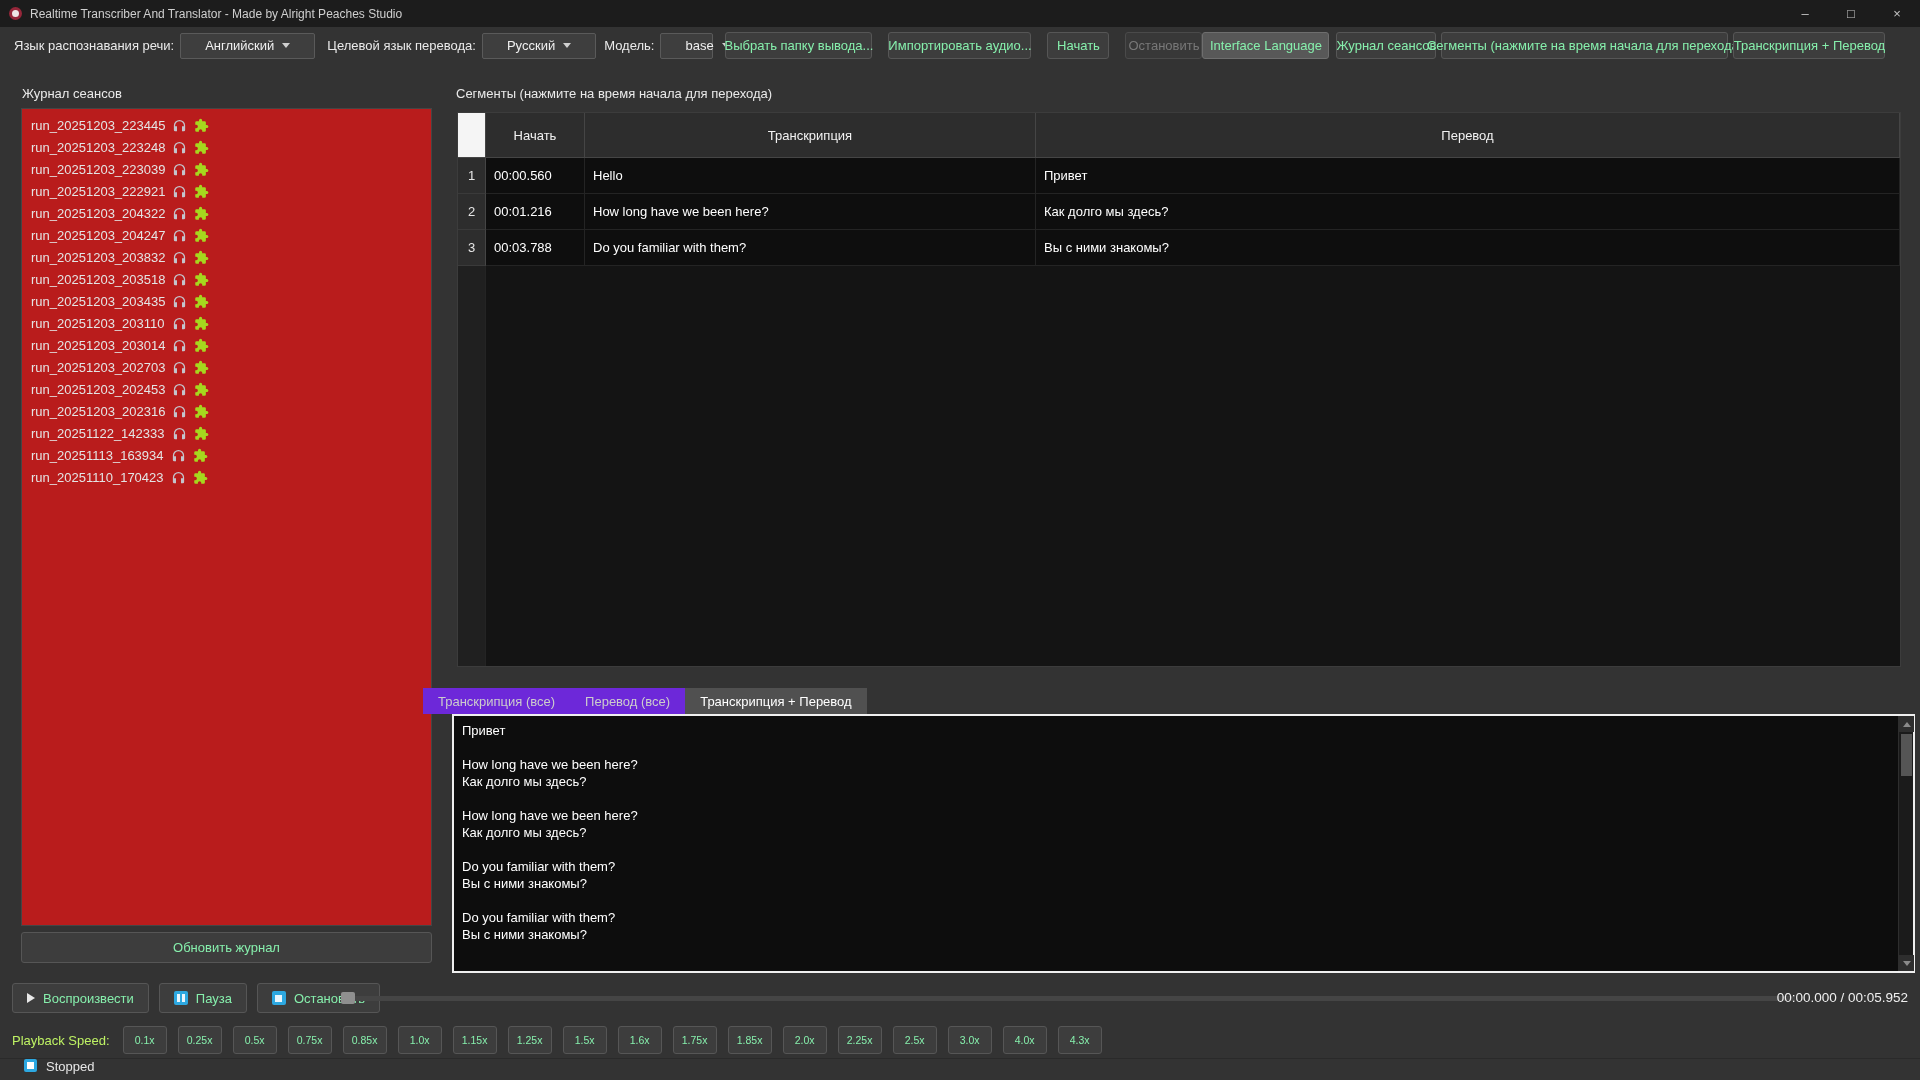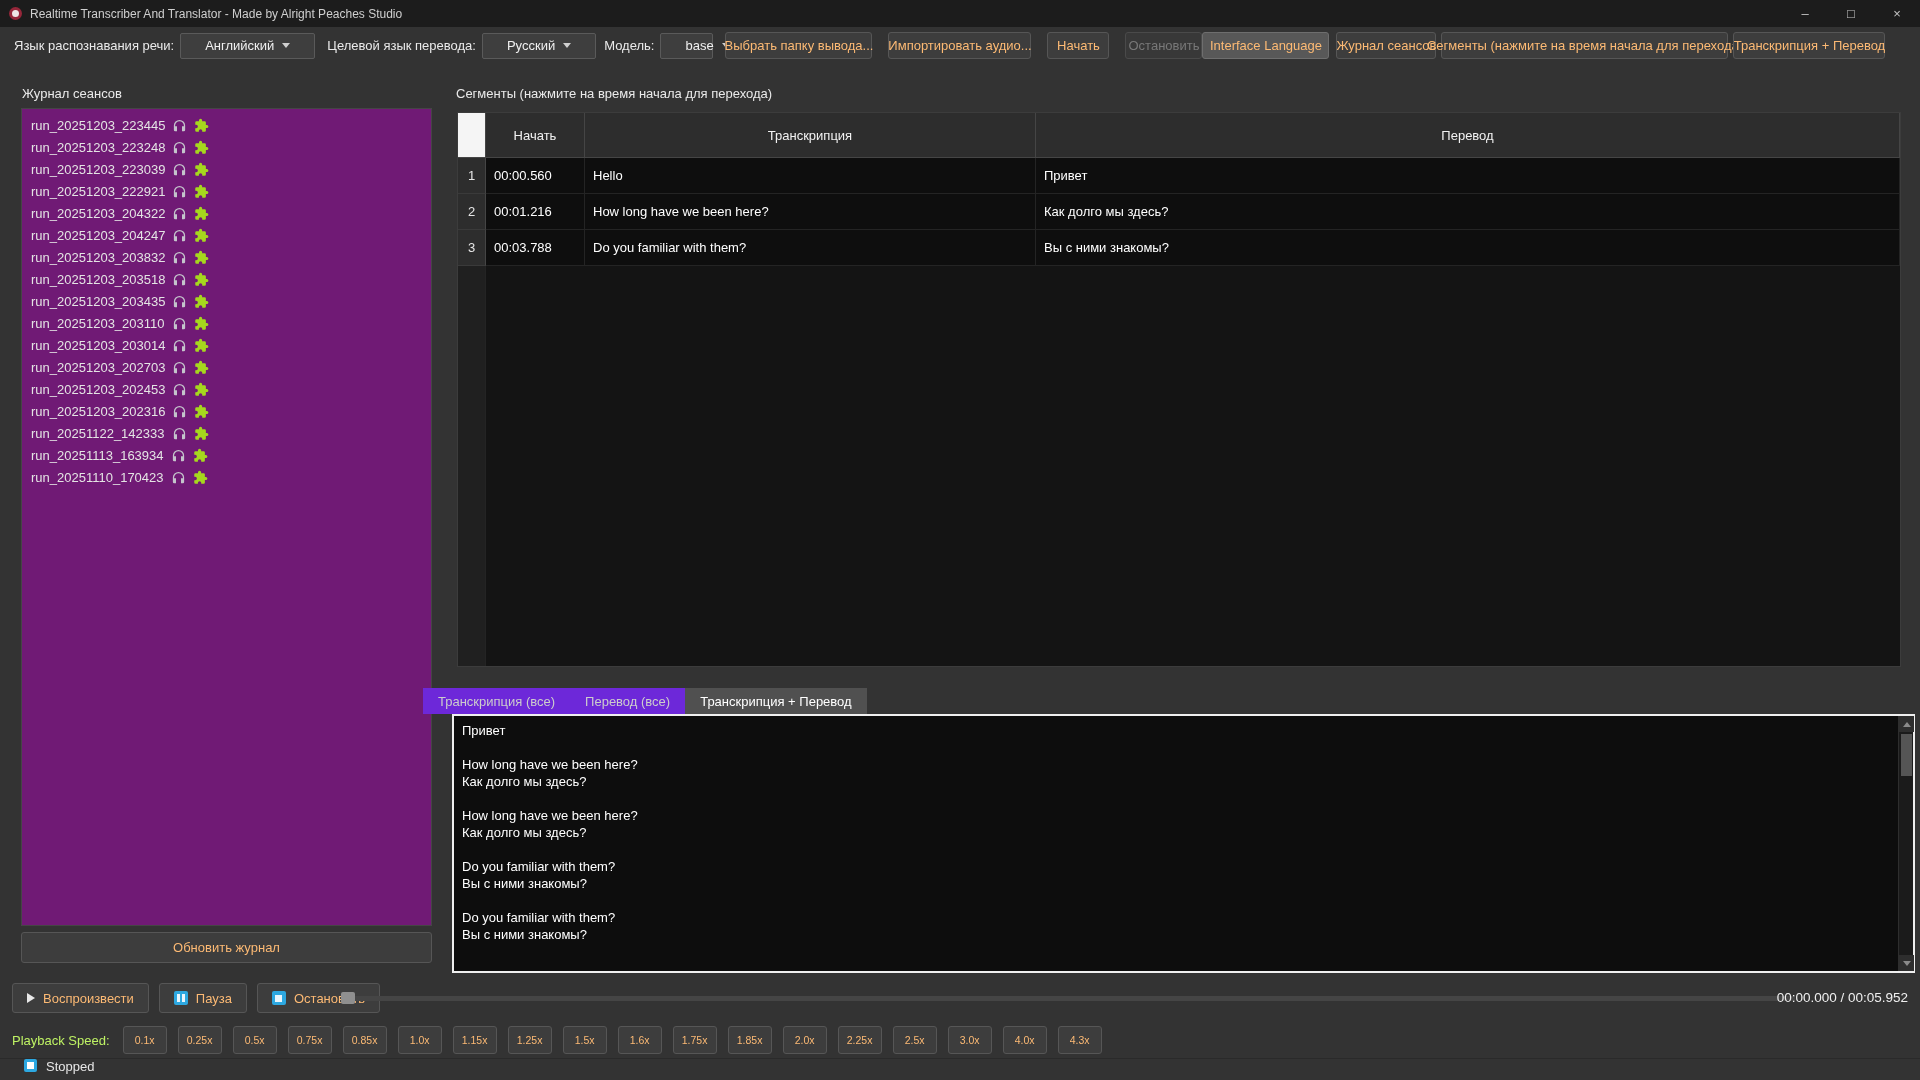--- a/index.html
+++ b/index.html
@@ -20,32 +20,32 @@
   
   .toolbar { position:absolute; left:0; top:27px; width:1752px; height:37px;
     display:flex; align-items:center; padding-left:14px; background:#333333; }
   .tb-label { color:#eaeaea; white-space:nowrap; margin-right:6px; }
   .combo { display:flex; align-items:center; justify-content:space-between;
     background:#3e3e3e; border:1px solid #5a5a5a; border-radius:2px; height:26px; padding:0 24px;
     color:#f0f0f0; white-space:nowrap; }
   .combo .arrow { width:0; height:0; border-left:4px solid transparent; border-right:4px solid transparent;
     border-top:5px solid #cfcfcf; margin-left:8px; }
   .btn { background:#3d3d3d; border:1px solid #565656; border-radius:3px; height:27px;
-    color:#fdba74; font-size:13px; display:flex; align-items:center; justify-content:center;
+    color:#86efac; font-size:13px; display:flex; align-items:center; justify-content:center;
     white-space:nowrap; padding:0 10px; }
   .btn.disabled { color:#787878; border-color:#4a4a4a; background:#383838; }
   .btn.light { background:#585858; border-color:#6e6e6e; }
   .w-combo1 { width:153px; } .w-combo2 { width:151px; margin-right:8px;} .w-combo3 { width:53px; }
   .ml12{margin-left:12px;} .ml16{margin-left:16px;} .ml7{margin-left:7px;} .ml5{margin-left:5px;}
   .push-right { margin-left:auto; }
   .mr6 { margin-right:14px; }
   
   .side-label { position:absolute; left:22px; top:86px; color:#eaeaea; }
   .session-list { position:absolute; left:21px; top:108px; width:411px; height:818px;
-    background:#701a75; border:1px solid #454545; padding-top:5px; overflow:hidden; }
+    background:#b91c1c; border:1px solid #454545; padding-top:5px; overflow:hidden; }
   .session-item { height:22px; display:flex; align-items:center; padding-left:9px; color:#e4e4e4; }
   .session-item .icon { margin-left:7px; display:flex; align-items:center; }
   .refresh-btn { position:absolute; left:21px; top:932px; width:411px; height:31px; }
   
   .seg-label { position:absolute; left:456px; top:86px; color:#eaeaea; }
   .seg-table { position:absolute; left:457px; top:112px; width:1444px; height:555px;
     background:#141414; border:1px solid #3c3c3c; display:flex; flex-direction:column; }
   .seg-header { display:grid; grid-template-columns:28px 99px 451px 1fr; height:45px; flex:0 0 auto;
     background:#2d2d2d; }
   .seg-header > div { border-right:1px solid #454545; border-bottom:1px solid #454545;

